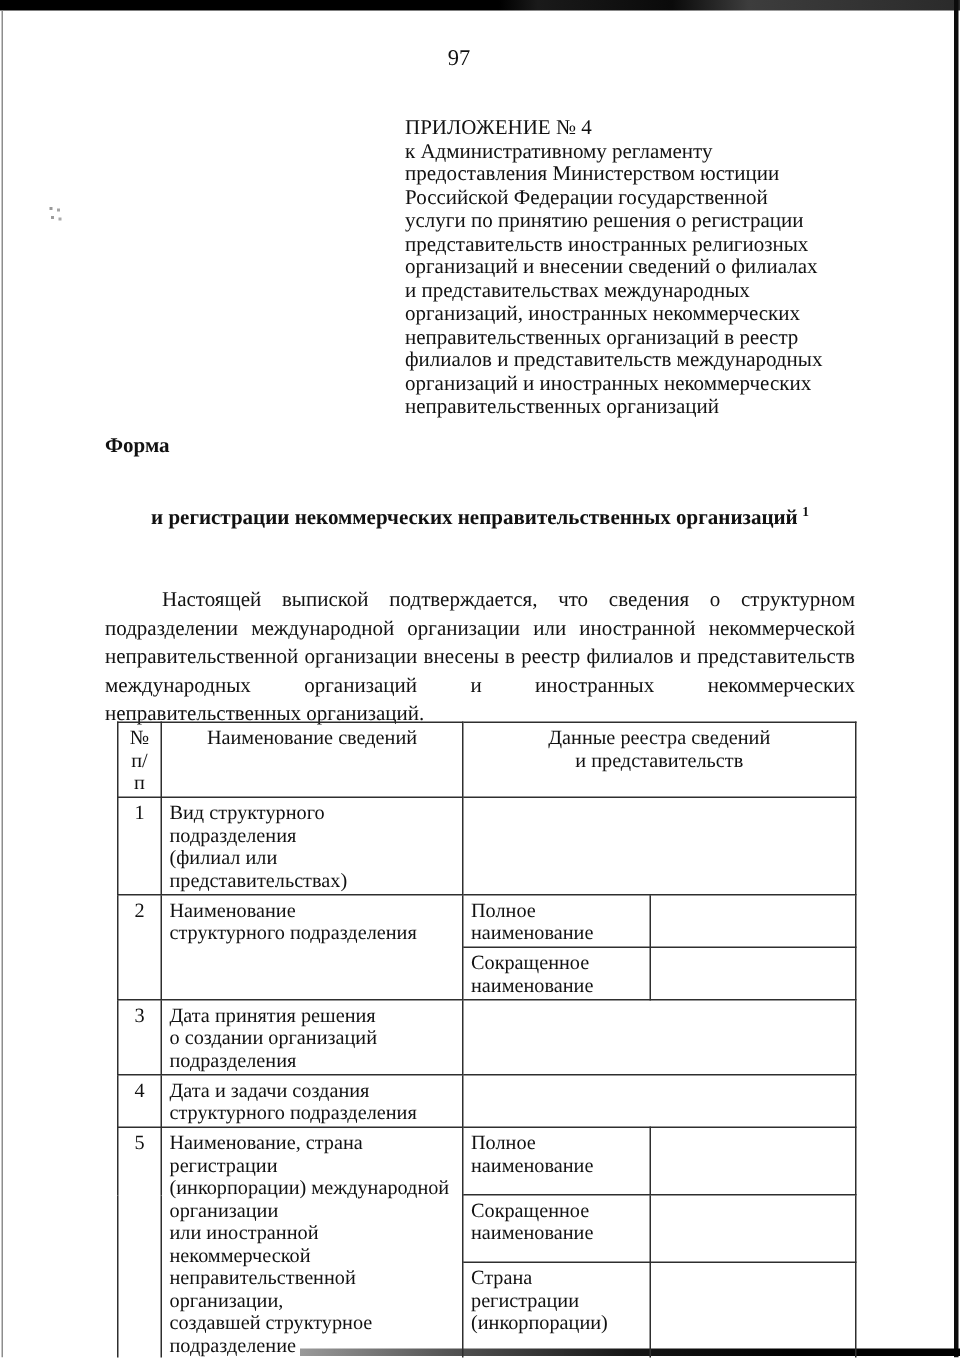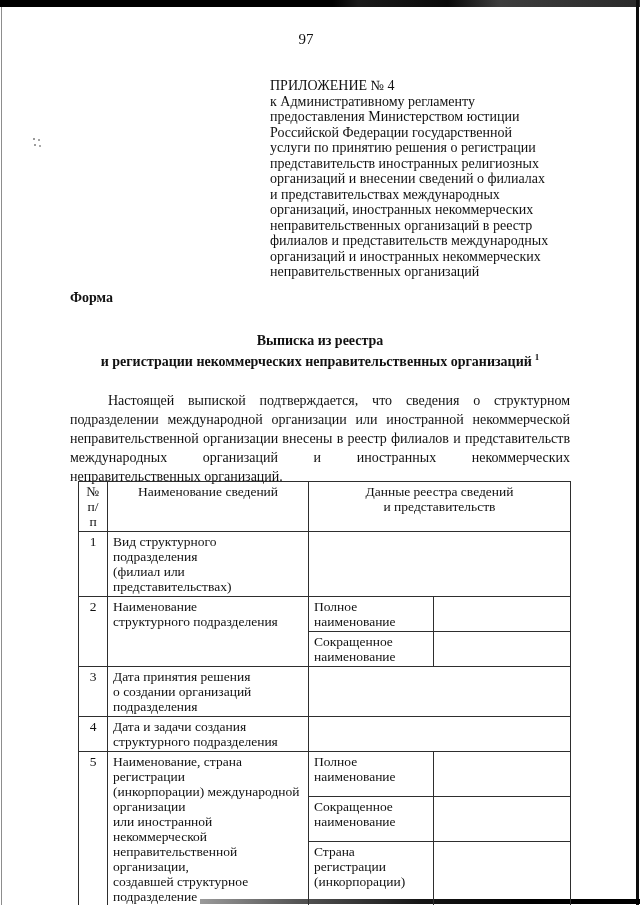--- a/index.html
+++ b/index.html
@@ -58,21 +58,20 @@
 и представительствах международных
 организаций, иностранных некоммерческих
 неправительственных организаций в реестр
 филиалов и представительств международных
 организаций и иностранных некоммерческих
 неправительственных организаций</div>
 
 <div class="forma">Форма</div>
 
 <div class="doc-title">
-  <div>Выписка из реестра</div>
   <div><span>и регистрации некоммерческих неправительственных организаций</span><sup>1</sup></div>
 </div>
 
 <div class="intro">Настоящей выпиской подтверждается, что сведения о структурном подразделении международной организации или иностранной некоммерческой неправительственной организации внесены в реестр филиалов и представительств международных организаций и иностранных некоммерческих неправительственных организаций.</div>
 
 <table class="registry">
   <colgroup>
     <col style="width:29px">
       <col style="width:201px">
       <col style="width:125px">

